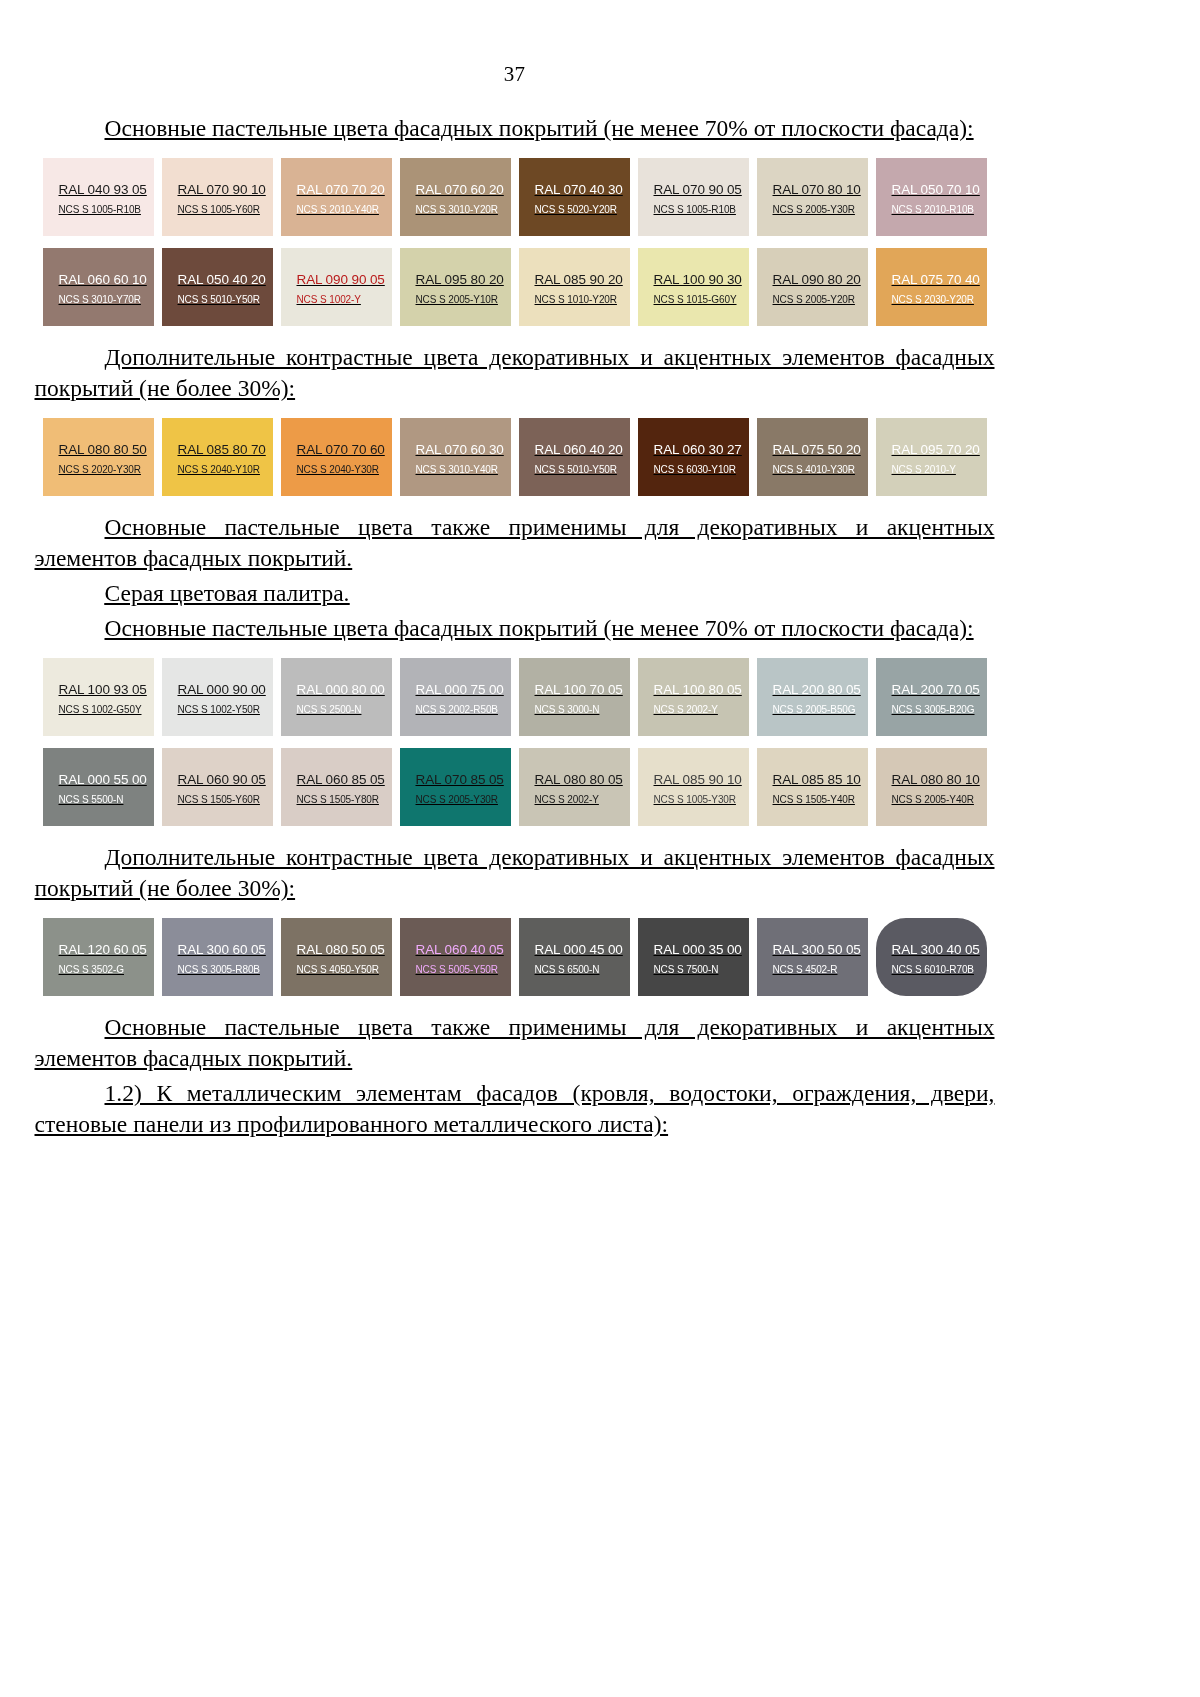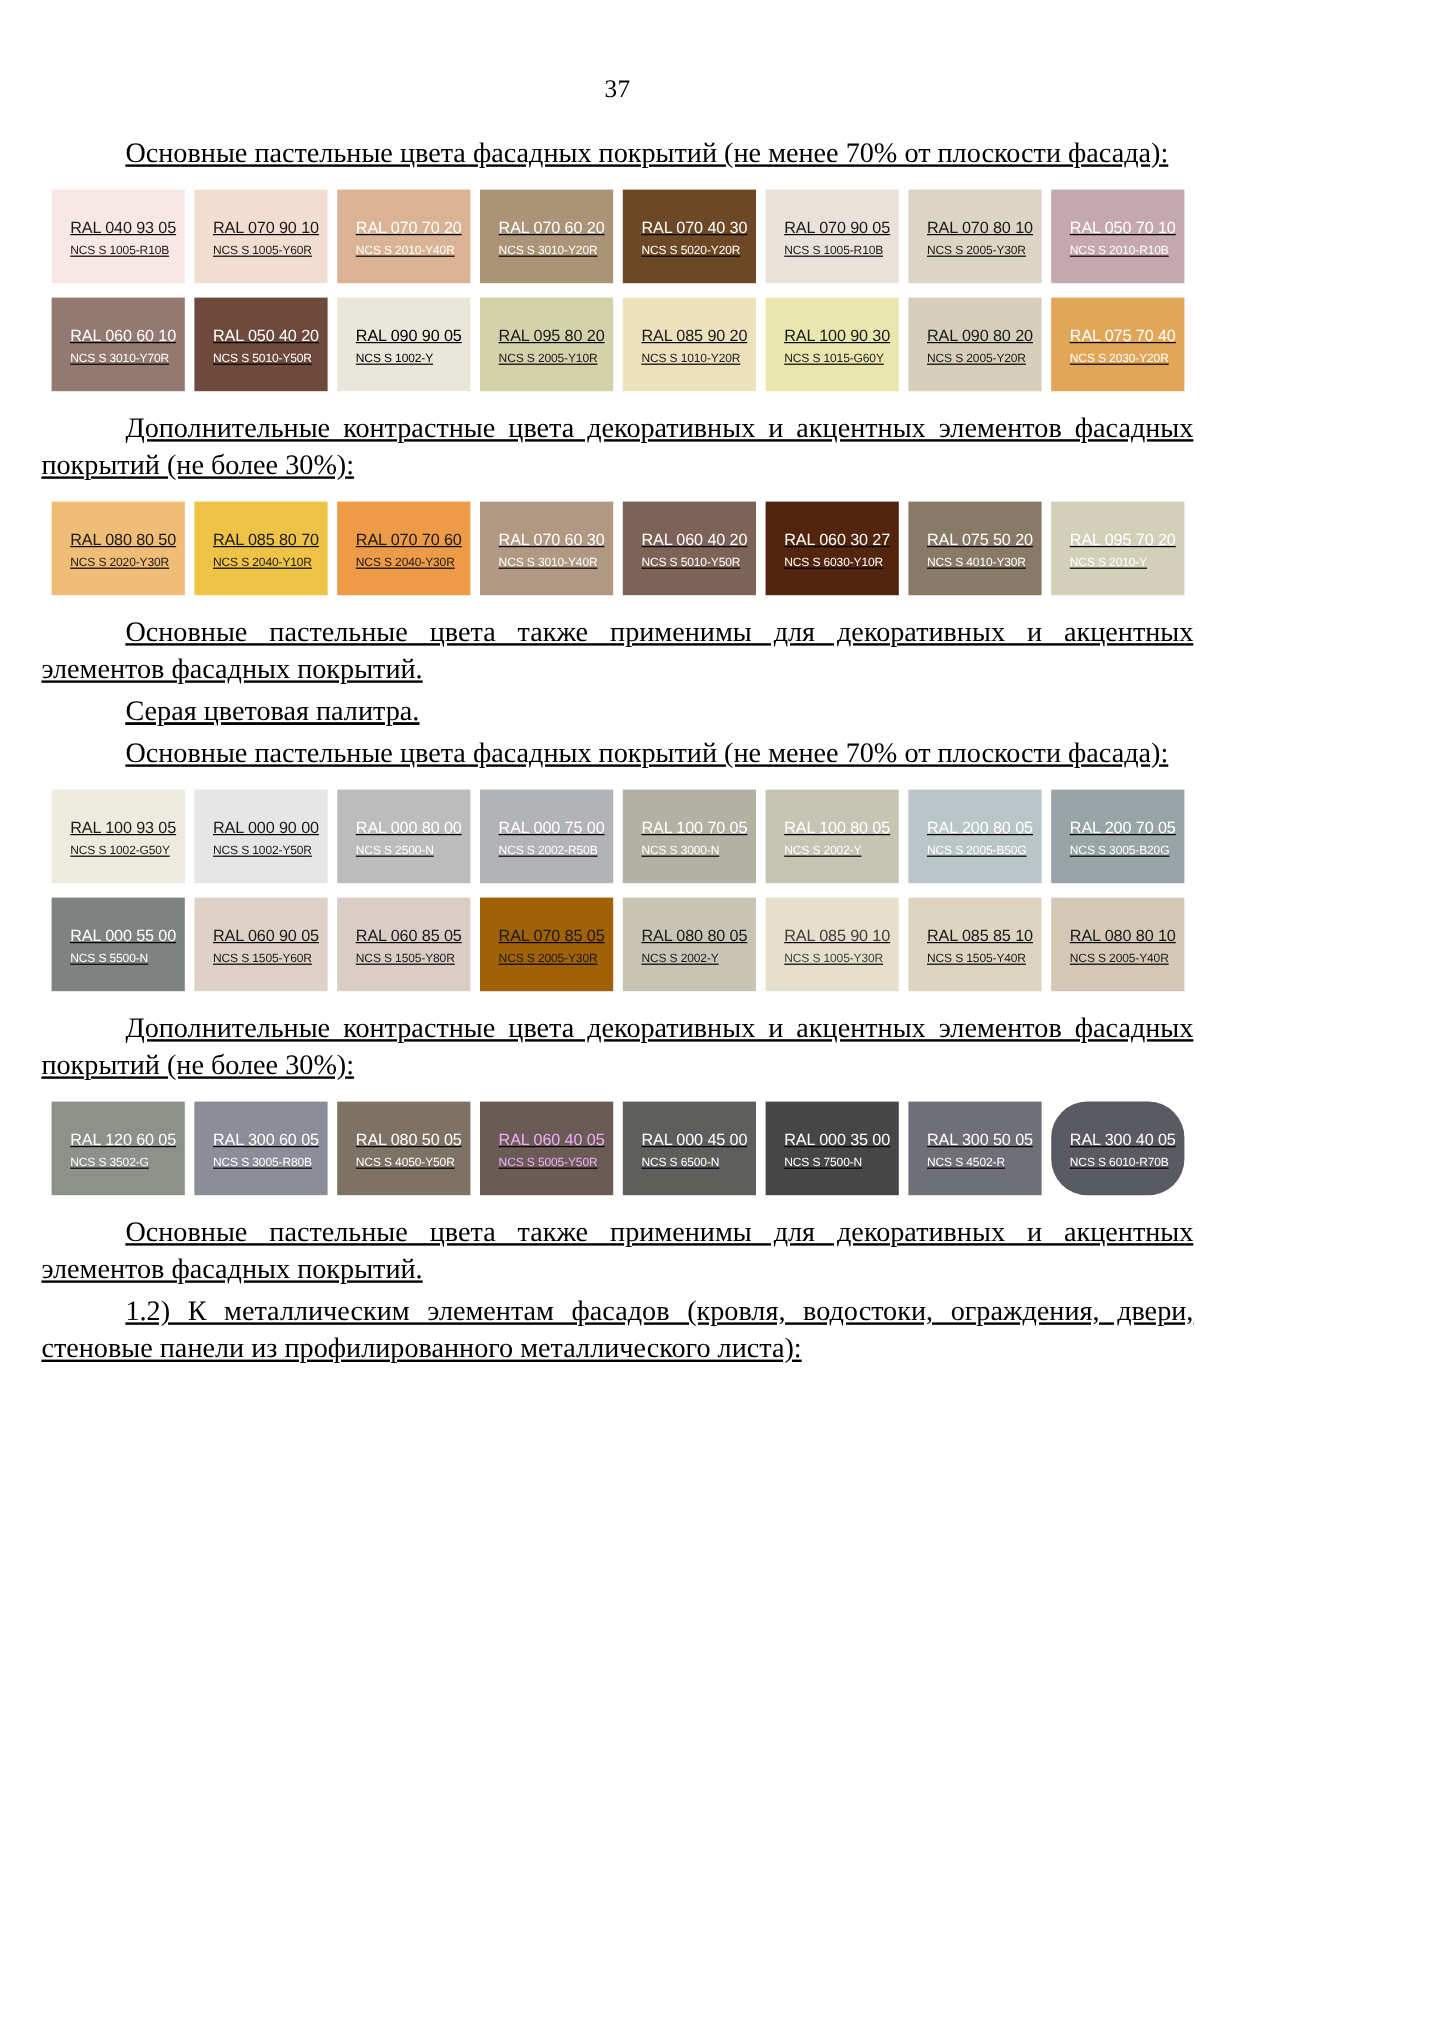--- a/index.html
+++ b/index.html
@@ -133,21 +133,21 @@
           <span class="ncs">NCS S 2010-R10B</span>
         </div>
         <div class="swatch" style="background: rgb(147, 121, 111); color: rgb(255, 255, 255);">
           <span class="ral">RAL 060 60 10</span>
           <span class="ncs">NCS S 3010-Y70R</span>
         </div>
         <div class="swatch" style="background: rgb(109, 74, 60); color: rgb(255, 255, 255);">
           <span class="ral">RAL 050 40 20</span>
           <span class="ncs">NCS S 5010-Y50R</span>
         </div>
-        <div class="swatch" style="background: rgb(233, 231, 220); color: #000000;">
+        <div class="swatch" style="background: rgb(233, 231, 220); color: #b91c1c;">
           <span class="ral">RAL 090 90 05</span>
           <span class="ncs">NCS S 1002-Y</span>
         </div>
         <div class="swatch" style="background: rgb(212, 210, 171); color: rgb(26, 26, 26);">
           <span class="ral">RAL 095 80 20</span>
           <span class="ncs">NCS S 2005-Y10R</span>
         </div>
         <div class="swatch" style="background: rgb(236, 224, 189); color: rgb(26, 26, 26);">
           <span class="ral">RAL 085 90 20</span>
           <span class="ncs">NCS S 1010-Y20R</span>
@@ -247,21 +247,21 @@
           <span class="ncs">NCS S 5500-N</span>
         </div>
         <div class="swatch" style="background: rgb(222, 210, 200); color: rgb(26, 26, 26);">
           <span class="ral">RAL 060 90 05</span>
           <span class="ncs">NCS S 1505-Y60R</span>
         </div>
         <div class="swatch" style="background: rgb(217, 205, 198); color: rgb(26, 26, 26);">
           <span class="ral">RAL 060 85 05</span>
           <span class="ncs">NCS S 1505-Y80R</span>
         </div>
-        <div class="swatch" style="background: #a16207; color: rgb(26, 26, 26);">
+        <div class="swatch" style="background: #0f766e; color: rgb(26, 26, 26);">
           <span class="ral">RAL 070 85 05</span>
           <span class="ncs">NCS S 2005-Y30R</span>
         </div>
         <div class="swatch" style="background: rgb(201, 197, 181); color: rgb(26, 26, 26);">
           <span class="ral">RAL 080 80 05</span>
           <span class="ncs">NCS S 2002-Y</span>
         </div>
         <div class="swatch" style="background: rgb(230, 223, 203); color: #404040;">
           <span class="ral">RAL 085 90 10</span>
           <span class="ncs">NCS S 1005-Y30R</span>

